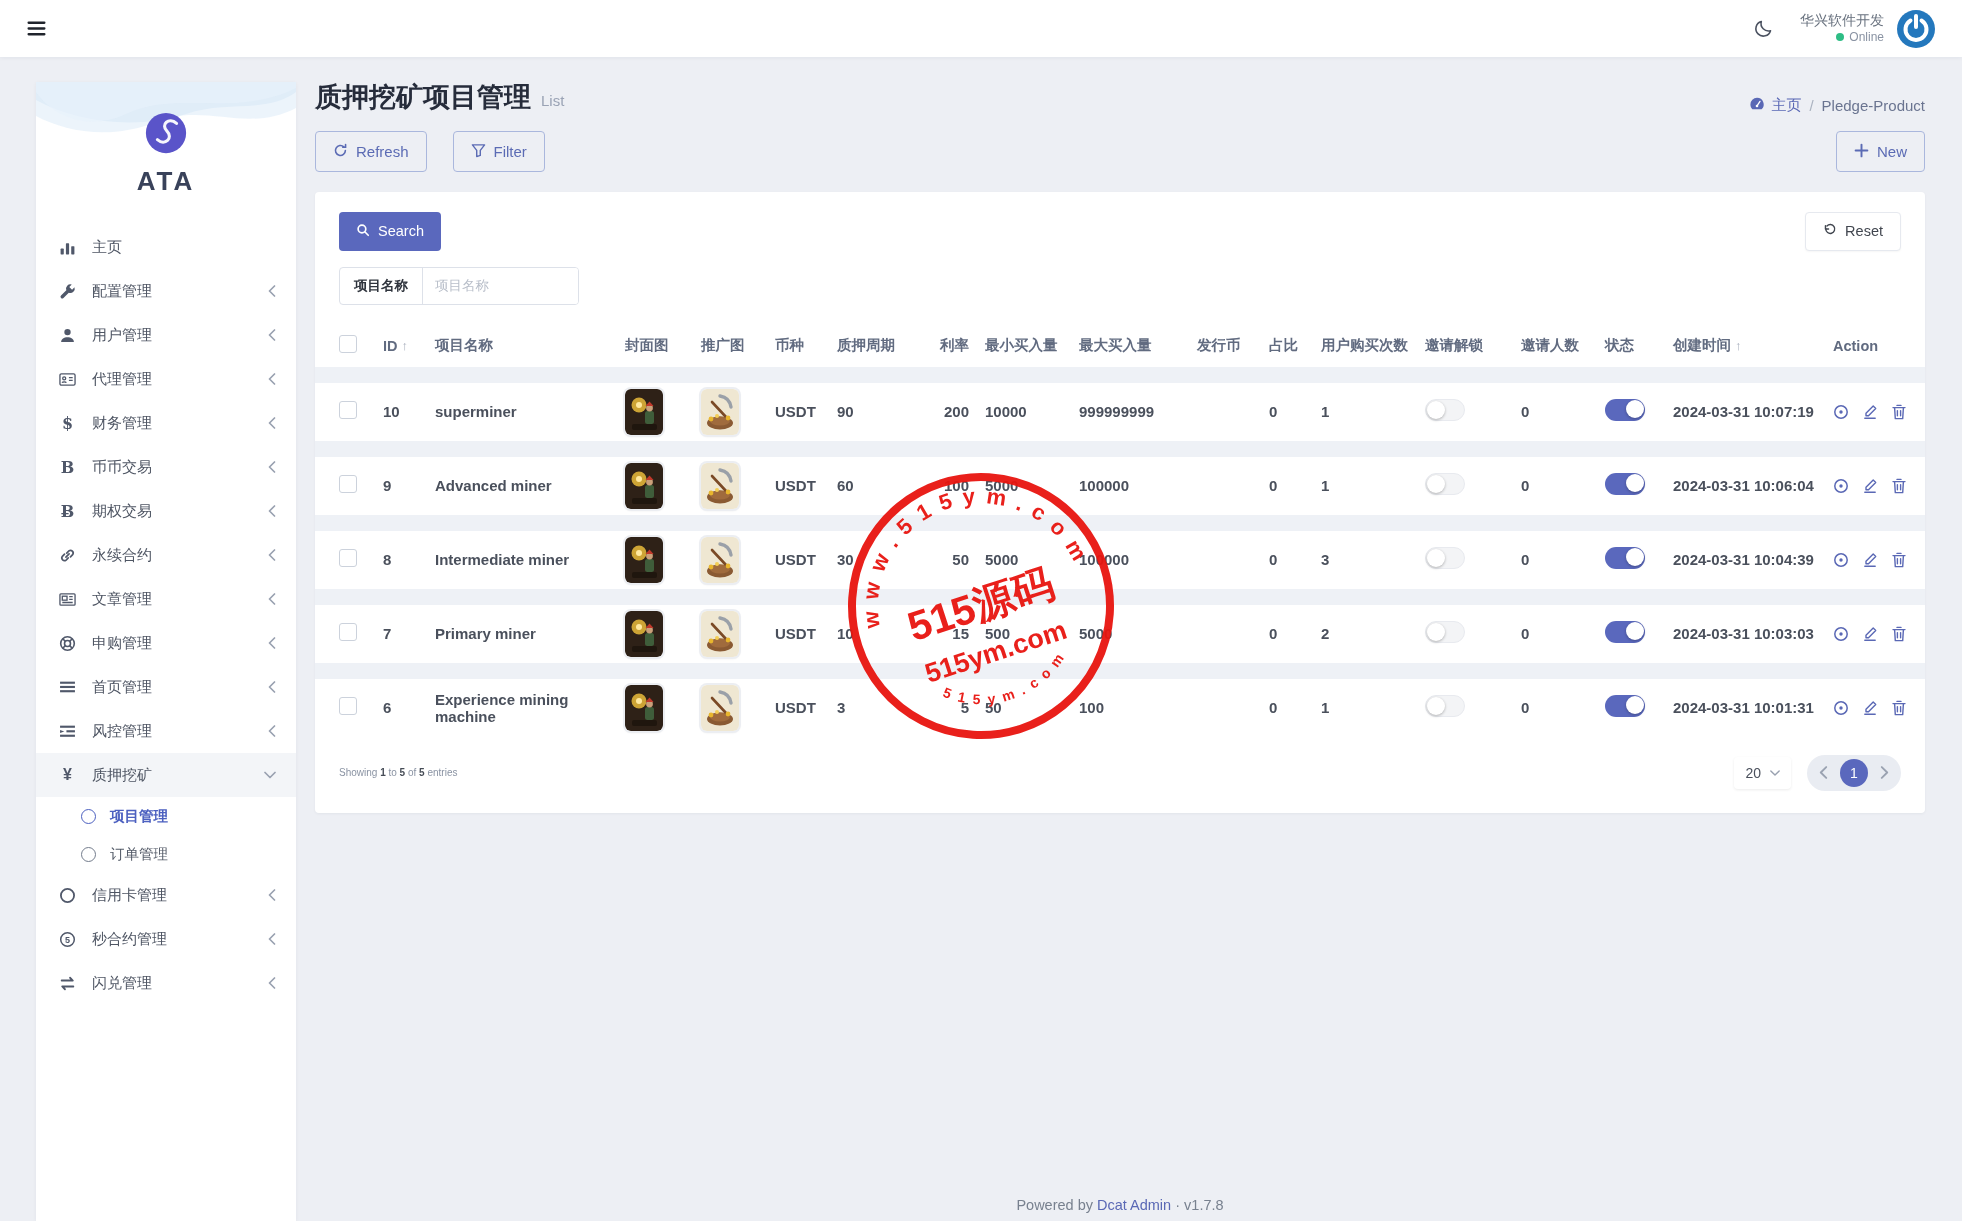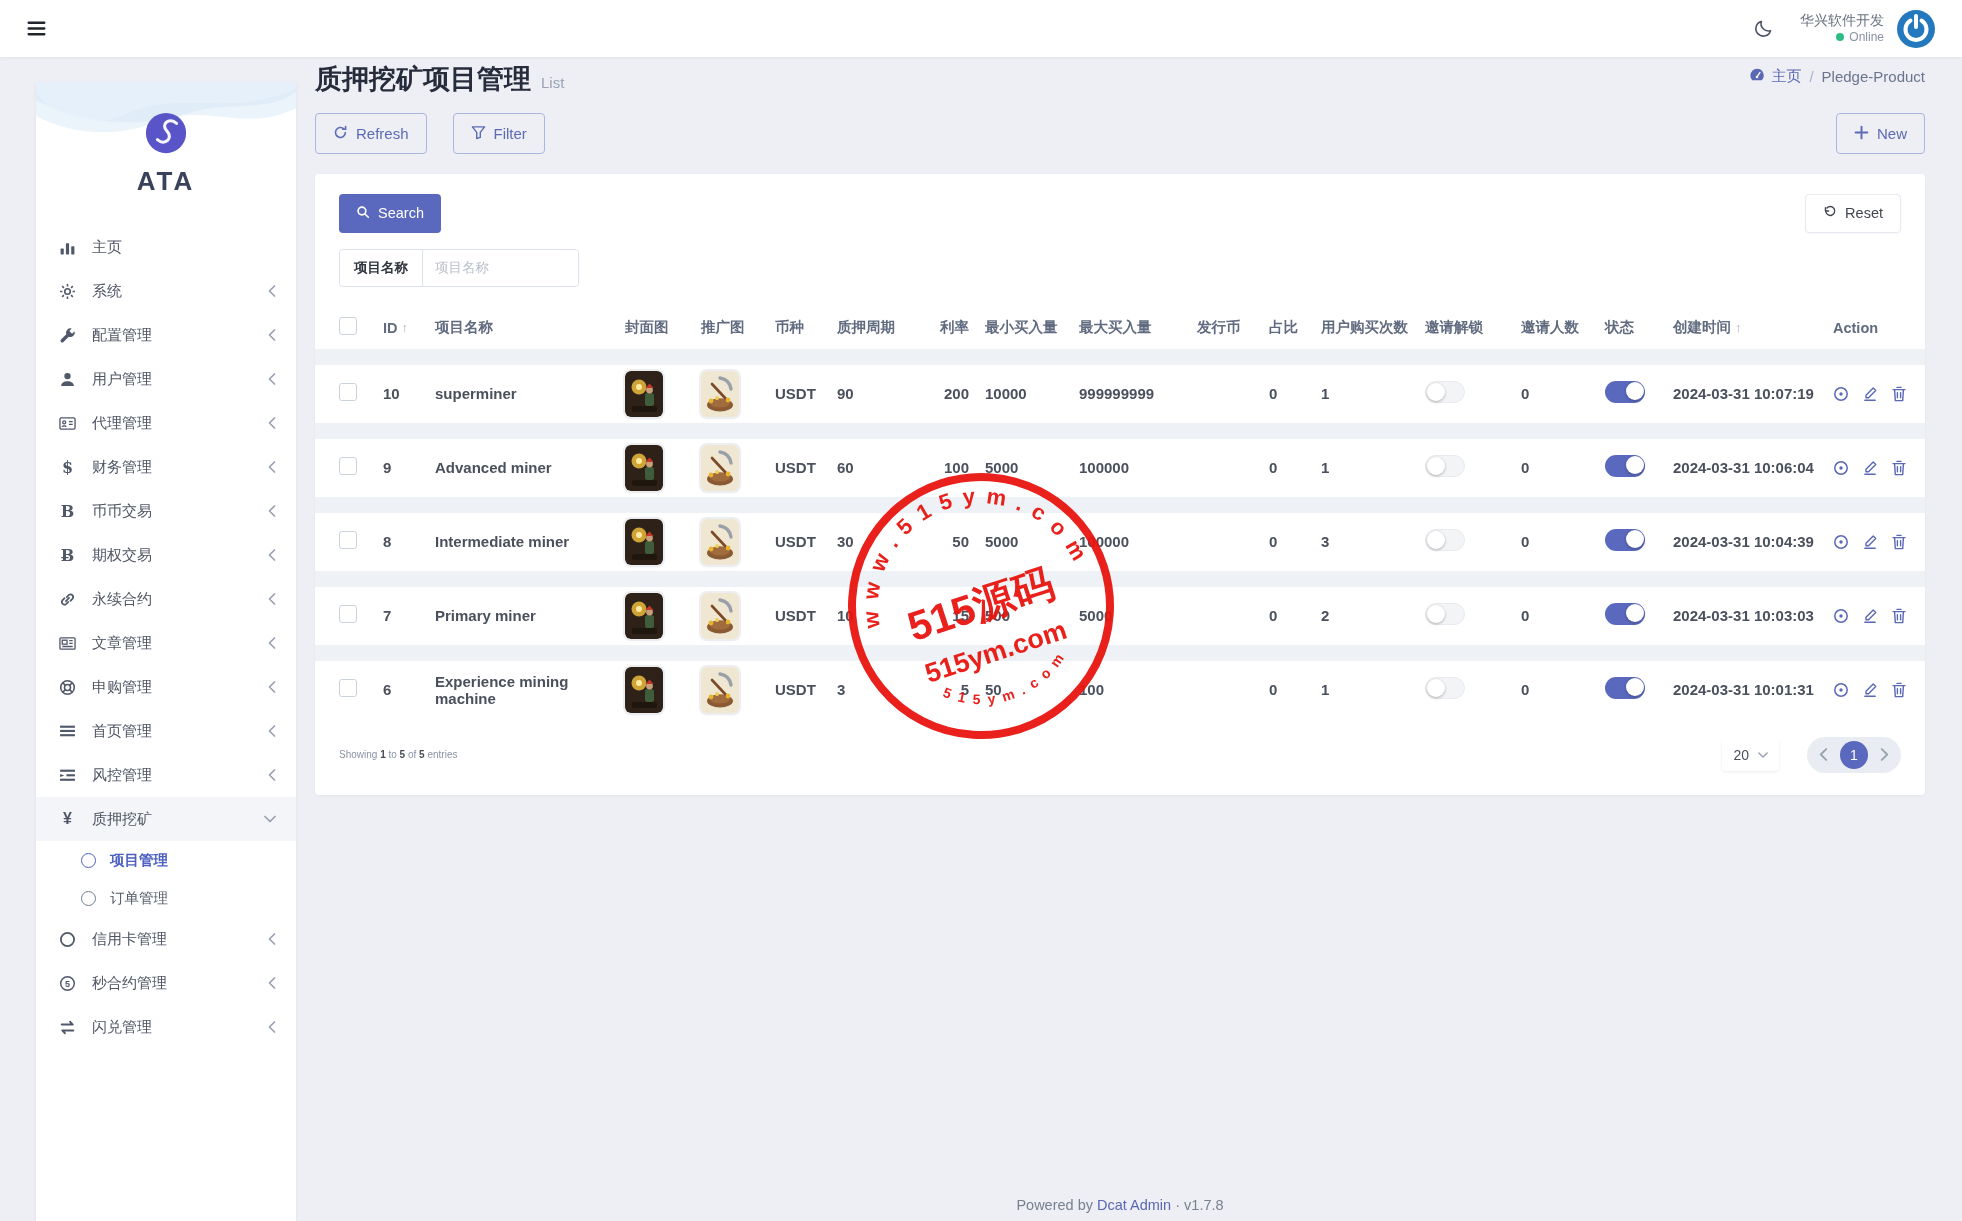--- a/index.html
+++ b/index.html
@@ -49,21 +49,21 @@
   .mi-chevron{color:#99a1b0;display:flex;align-items:center;}
   .submenu-item{
     height:38px;display:flex;align-items:center;gap:14px;padding-left:45px;
     font-size:14.5px;color:#545b68;cursor:pointer;
   }
   .submenu-item .sub-circle{width:15px;height:15px;border:1.6px solid #737c8c;border-radius:50%;}
   .submenu-item.active{color:#4c60c0;font-weight:700;}
   .submenu-item.active .sub-circle{border-color:#4c60c0;}
   
   .main{position:absolute;left:315px;top:57px;width:1610px;}
-  .page-head{display:flex;justify-content:space-between;align-items:flex-start;margin-top:4px;}
+  .page-head{display:flex;justify-content:space-between;align-items:flex-end;margin-top:22px;}
   .title-wrap{display:flex;align-items:baseline;gap:10px;}
   .page-title{font-size:27px;font-weight:700;color:#262c3b;}
   .page-subtitle{font-size:15px;color:#9aa3b5;}
   .breadcrumb{display:flex;align-items:center;gap:8px;font-size:15px;margin-top:6px;}
   .crumb-home{color:#5a68b5;display:flex;align-items:center;gap:6px;cursor:pointer;}
   .crumb-sep{color:#aab2c0;}
   .crumb-cur{color:#6a7490;}
   .toolbar{display:flex;justify-content:space-between;align-items:center;margin-top:16px;}
   .tb-left{display:flex;gap:26px;}
   .btn{
@@ -108,21 +108,21 @@
   .switch.off::after{content:"";position:absolute;left:1px;top:1px;width:18px;height:18px;border-radius:50%;background:#fff;box-shadow:0 1px 3px rgba(0,0,0,.28);}
   .switch.on{background:#5a68bd;}
   .switch.on::after{content:"";position:absolute;right:1px;top:1px;width:18px;height:18px;border-radius:50%;background:#fff;box-shadow:0 1px 3px rgba(0,0,0,.28);}
   .actions{display:flex;gap:13px;color:#5a68b5;}
   .action-btn{cursor:pointer;display:flex;align-items:center;}
   .action-btn svg{width:16px;height:16px;}
   
   .card-footer{display:flex;justify-content:space-between;align-items:center;padding:18px 24px 22px;}
   .showing{font-size:10px;color:#8a93a3;}
   .showing b{color:#464c56;}
-  .pg-right{display:flex;align-items:center;gap:28px;text-align:right;}
+  .pg-right{display:flex;align-items:center;gap:16px;text-align:right;}
   .page-size{background:#fff;border-radius:4px;height:32px;display:flex;align-items:center;padding:0 11px;gap:9px;font-size:14px;color:#4a505c;box-shadow:0 1px 3px rgba(0,0,0,.08);cursor:pointer;}
   .page-size .mi-chevron svg{width:10px;height:10px;}
   .page-pill{background:#e9ecf2;border-radius:18px;height:36px;display:flex;align-items:center;padding:0 12px;gap:12px;}
   .pg-arrow{color:#9aa2b1;cursor:pointer;display:flex;align-items:center;}
   .pg-arrow svg{width:9px;height:13px;}
   .page-num{width:28px;height:28px;border-radius:50%;background:#5a68bd;color:#fff;display:flex;align-items:center;justify-content:center;font-size:14px;cursor:pointer;}
   
   .site-footer{position:absolute;left:315px;width:1610px;bottom:8px;text-align:center;font-size:14.5px;color:#78818f;}
   .site-footer a{color:#5a68b5;text-decoration:none;cursor:pointer;margin-top:38px;}
   
@@ -182,34 +182,20 @@
   <div class="menu">
       <div class="menu-item">
         <span class="mi-icon">
           <svg viewBox="0 0 16 16" fill="currentColor">
             <rect x="1.5" y="9" width="3" height="5.5" rx="0.6"></rect>
             <rect x="6.5" y="4" width="3" height="10.5" rx="0.6"></rect>
             <rect x="11.5" y="6.8" width="3" height="7.7" rx="0.6"></rect>
           </svg>
         </span>
         <span class="mi-label">主页</span>
-      </div>
-      <div class="menu-item">
-        <span class="mi-icon">
-          <svg viewBox="0 0 16 16" fill="none" stroke="currentColor" stroke-width="1.5">
-            <circle cx="8" cy="8" r="2.6"></circle>
-            <path d="M8 1v2.2M8 12.8V15M1 8h2.2M12.8 8H15M3 3l1.6 1.6M11.4 11.4L13 13M13 3l-1.6 1.6M4.6 11.4L3 13"></path>
-          </svg>
-        </span>
-        <span class="mi-label">系统</span>
-        <span class="mi-chevron">
-          <svg viewBox="0 0 8 12" width="8" height="12" fill="none" stroke="currentColor" stroke-width="1.7" stroke-linecap="round" stroke-linejoin="round">
-            <path d="M6.5 1L1.5 6l5 5"></path>
-          </svg>
-        </span>
       </div>
       <div class="menu-item">
         <span class="mi-icon">
           <svg viewBox="0 0 16 16" fill="currentColor">
             <path d="M14.6 4a4.1 4.1 0 0 1-5.4 5.1l-5 5a1.6 1.6 0 0 1-2.3-2.3l5-5A4.1 4.1 0 0 1 12 1.4L9.7 3.7l2.6 2.6z"></path>
           </svg>
         </span>
         <span class="mi-label">配置管理</span>
         <span class="mi-chevron">
           <svg viewBox="0 0 8 12" width="8" height="12" fill="none" stroke="currentColor" stroke-width="1.7" stroke-linecap="round" stroke-linejoin="round">

